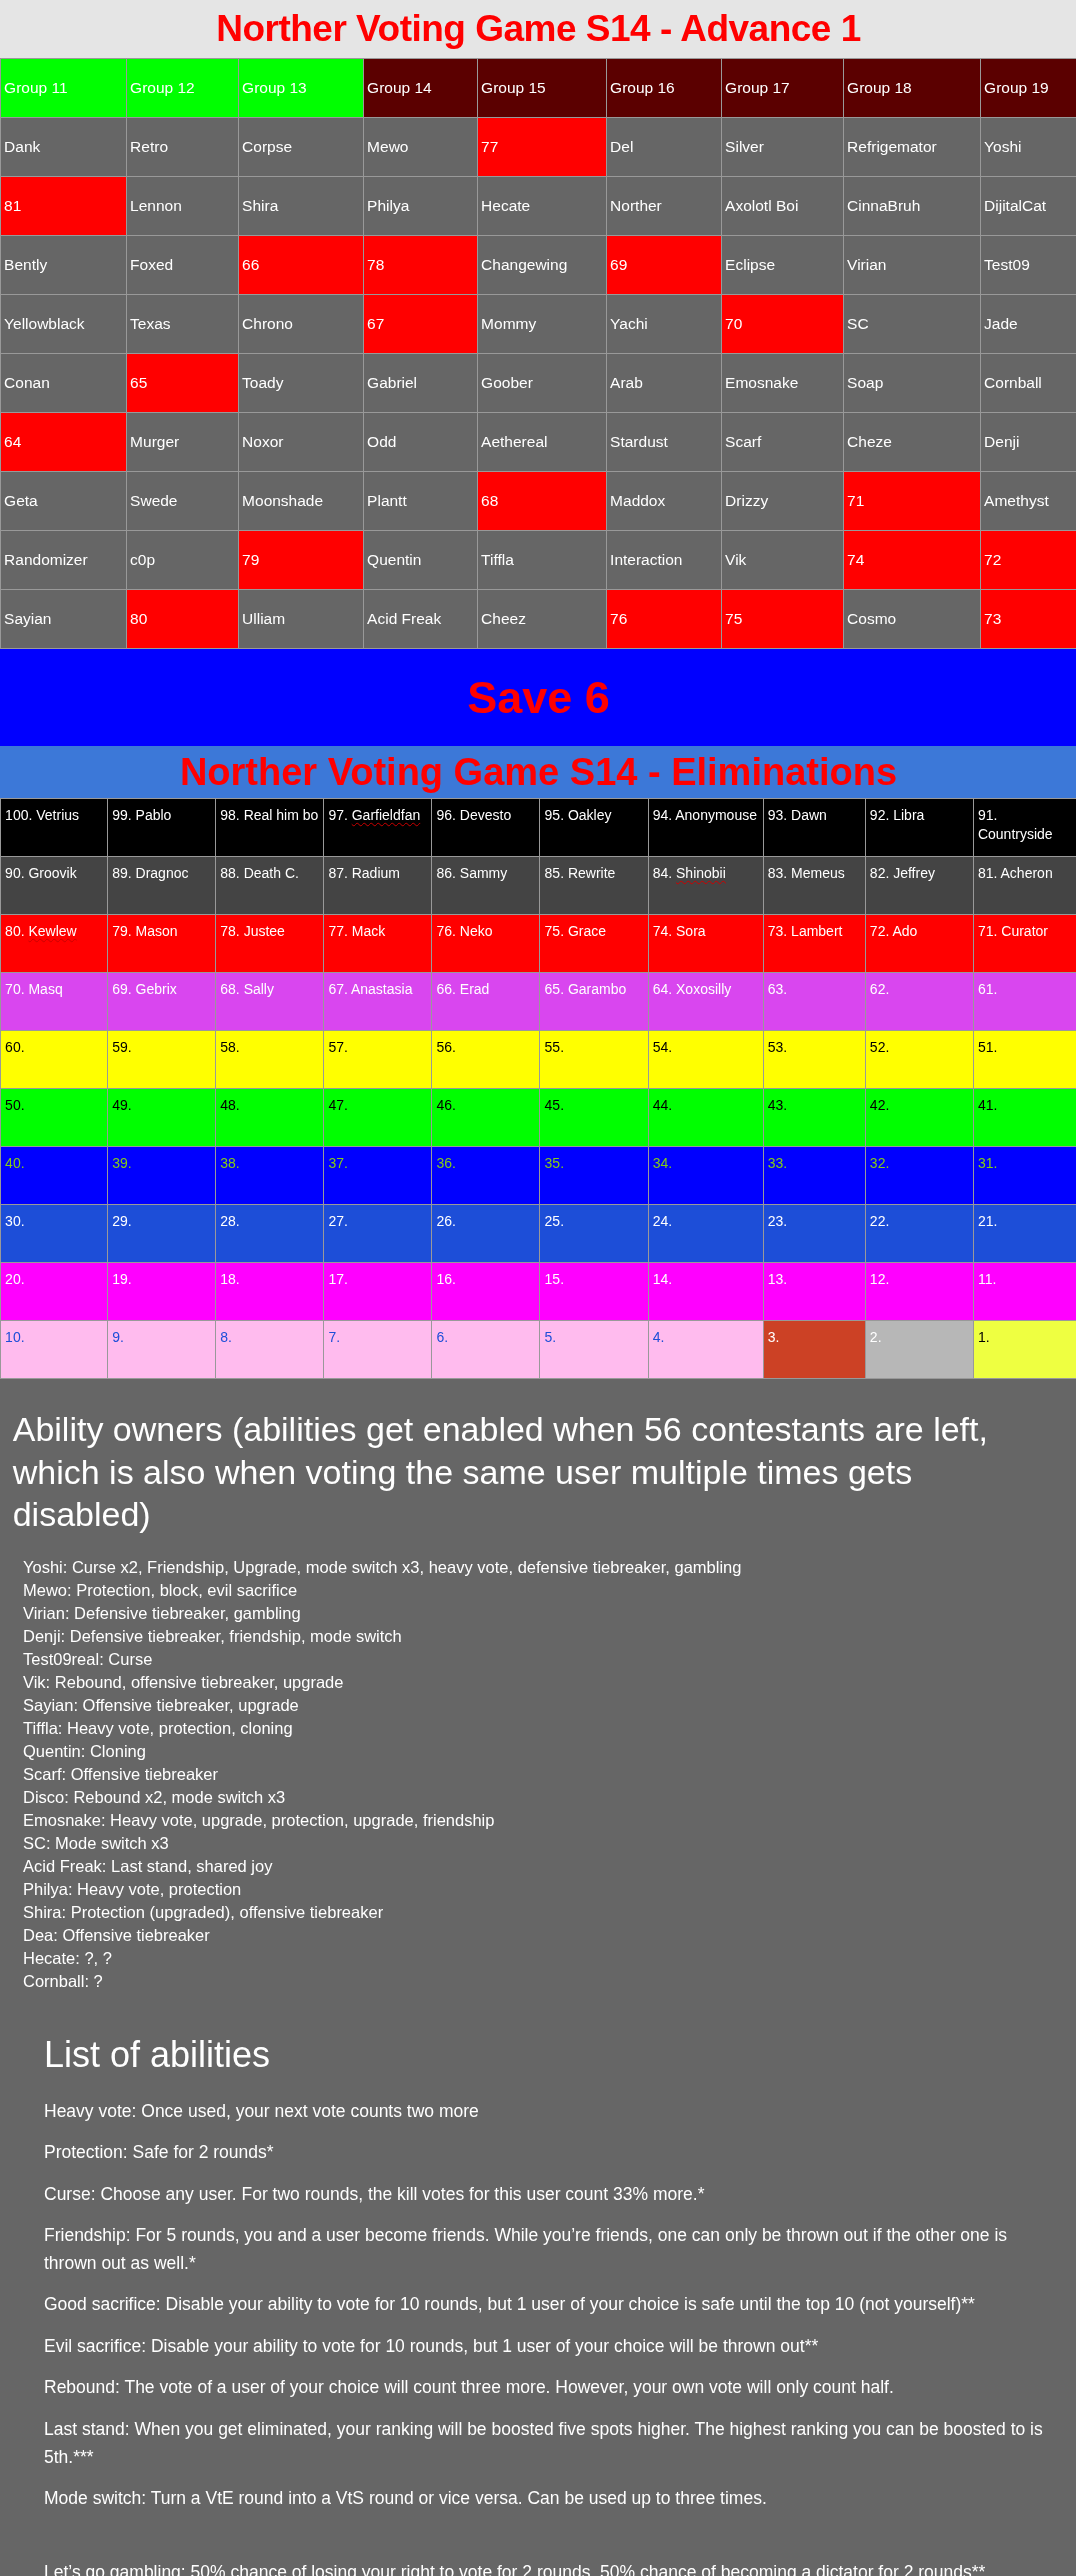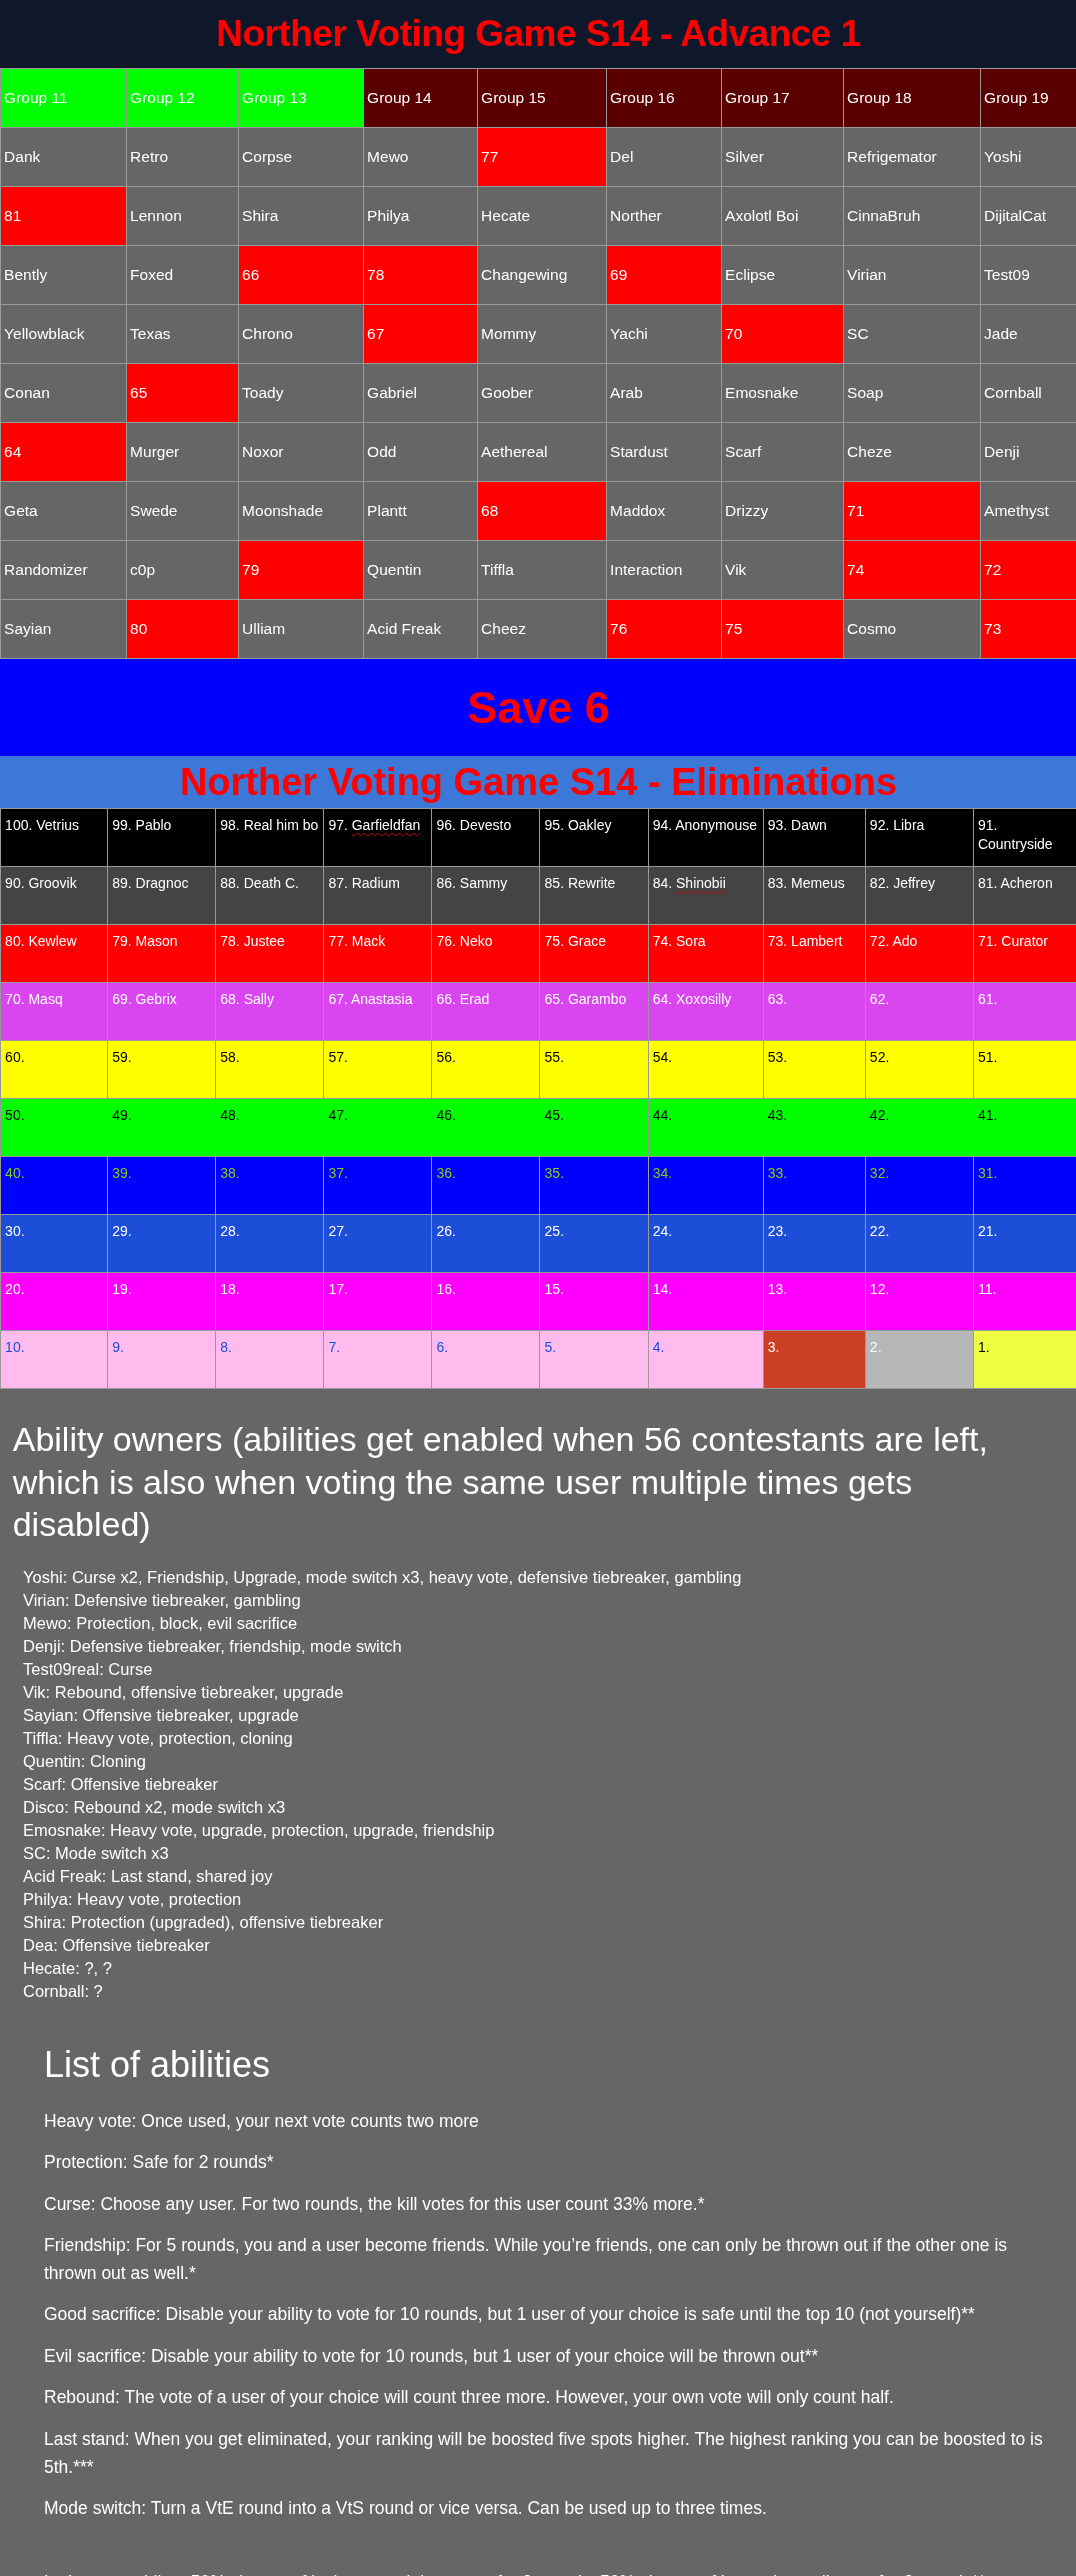--- a/index.html
+++ b/index.html
@@ -11,21 +11,21 @@
   }
   .banner {
     width: 1077px;
     display: flex;
     align-items: center;
     justify-content: center;
     color: #ff0000;
     font-weight: bold;
     box-sizing: border-box;
   }
-  #banner-advance { height: 68px; background: #0f172a; font-size: 37px; letter-spacing: -0.5px; }
+  #banner-advance { height: 58px; background: #e5e5e5; font-size: 37px; letter-spacing: -0.5px; }
   #banner-save { height: 97px; background: #0000ff; font-size: 45px; }
   #banner-elim { height: 52px; background: #3c78d8; font-size: 38px; }
 
   
   .adv-table { width: 1077px; border-collapse: collapse; table-layout: fixed; }
   .adv-table td {
     border: 0.5px solid #999;
     height: 58px;
     font-size: 15.5px;
     color: #fff;
@@ -349,22 +349,22 @@
         <td class="silver">2.</td>
         <td class="gold">1.</td>
       </tr>
     </tbody>
 </table>
 
 <div class="owners">
   <h1>Ability owners (abilities get enabled when 56 contestants are left, which is also when voting the same user multiple times gets disabled)</h1>
   <div id="owners-list">
       <div class="owner-line">Yoshi: Curse x2, Friendship, Upgrade, mode switch x3, heavy vote, defensive tiebreaker, gambling</div>
+      <div class="owner-line">Mewo: Protection, block, evil sacrifice</div>
       <div class="owner-line">Virian: Defensive tiebreaker, gambling</div>
-      <div class="owner-line">Mewo: Protection, block, evil sacrifice</div>
       <div class="owner-line">Denji: Defensive tiebreaker, friendship, mode switch</div>
       <div class="owner-line">Test09real: Curse</div>
       <div class="owner-line">Vik: Rebound, offensive tiebreaker, upgrade</div>
       <div class="owner-line">Sayian: Offensive tiebreaker, upgrade</div>
       <div class="owner-line">Tiffla: Heavy vote, protection, cloning</div>
       <div class="owner-line">Quentin: Cloning</div>
       <div class="owner-line">Scarf: Offensive tiebreaker</div>
       <div class="owner-line">Disco: Rebound x2, mode switch x3</div>
       <div class="owner-line">Emosnake: Heavy vote, upgrade, protection, upgrade, friendship</div>
       <div class="owner-line">SC: Mode switch x3</div>

